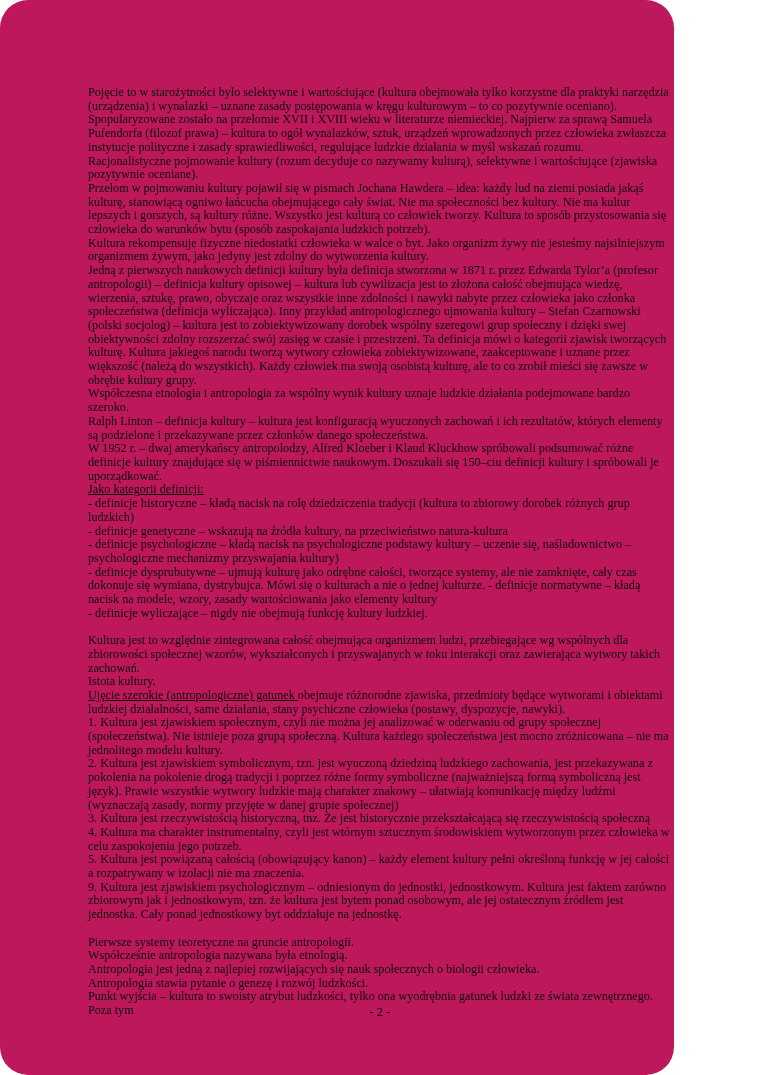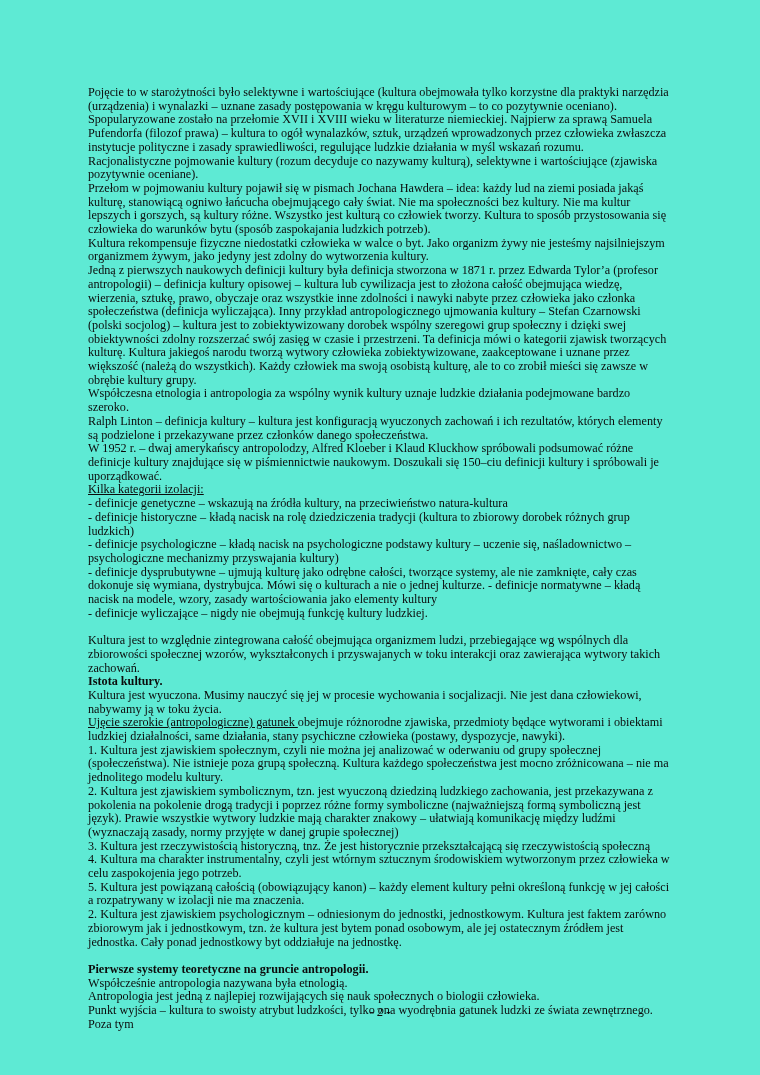--- a/index.html
+++ b/index.html
@@ -2,45 +2,46 @@
 <html lang="pl"><head>
 <meta charset="utf-8">
 <style>
   html, body {
     margin: 0;
     padding: 0;
     background: #ffffff;
   }
   .page {
     position: relative;
-    width: 760px;
+    width: 674px;
     height: 1075px;
-    background: #5eead4;
+    background: #be185d;
     color: #000000;
     overflow: hidden;
+    border-radius: 28px;
   }
   .text-column {
     position: absolute;
     left: 88px;
     top: 86px;
     width: 586px;
     font-family: "Liberation Serif", "DejaVu Serif", serif;
     font-size: 12.2px;
     line-height: 13.7px;
     text-align: left;
     color: #0b0b0b;
   }
   p.para {
     margin: 0;
     padding: 0;
   }
   .blank {
     height: 13.7px;
   }
-  .b { font-weight: bold; }
+  .b { font-weight: normal; }
   .u { text-decoration: underline; }
   .footer {
     position: absolute;
     top: 1005px;
     left: 0;
     width: 760px;
     text-align: center;
     font-family: "Liberation Serif", "DejaVu Serif", serif;
     font-size: 12.5px;
     color: #0b0b0b;
@@ -53,37 +54,37 @@
   <div class="text-column">
     <p class="para">Pojęcie to w starożytności było selektywne i wartościujące (kultura obejmowała tylko korzystne dla praktyki narzędzia (urządzenia) i wynalazki – uznane zasady postępowania w kręgu kulturowym – to co pozytywnie oceniano).</p>
     <p class="para">Spopularyzowane zostało na przełomie XVII i XVIII wieku w literaturze niemieckiej. Najpierw za sprawą Samuela Pufendorfa (filozof prawa) – kultura to ogół wynalazków, sztuk, urządzeń wprowadzonych przez człowieka zwłaszcza instytucje polityczne i zasady sprawiedliwości, regulujące ludzkie działania w myśl wskazań rozumu.</p>
     <p class="para">Racjonalistyczne pojmowanie kultury (rozum decyduje co nazywamy kulturą), selektywne i wartościujące (zjawiska pozytywnie oceniane).</p>
     <p class="para">Przełom w pojmowaniu kultury pojawił się w pismach Jochana Hawdera – idea: każdy lud na ziemi posiada jakąś kulturę, stanowiącą ogniwo łańcucha obejmującego cały świat. Nie ma społeczności bez kultury. Nie ma kultur lepszych i gorszych, są kultury różne. Wszystko jest kulturą co człowiek tworzy. Kultura to sposób przystosowania się człowieka do warunków bytu (sposób zaspokajania ludzkich potrzeb).</p>
     <p class="para">Kultura rekompensuje fizyczne niedostatki człowieka w walce o byt. Jako organizm żywy nie jesteśmy najsilniejszym organizmem żywym, jako jedyny jest zdolny do wytworzenia kultury.</p>
     <p class="para">Jedną z pierwszych naukowych definicji kultury była definicja stworzona w 1871 r. przez Edwarda Tylor’a (profesor antropologii) – definicja kultury opisowej – kultura lub cywilizacja jest to złożona całość obejmująca wiedzę, wierzenia, sztukę, prawo, obyczaje oraz wszystkie inne zdolności i nawyki nabyte przez człowieka jako członka społeczeństwa (definicja wyliczająca). Inny przykład antropologicznego ujmowania kultury – Stefan Czarnowski (polski socjolog) – kultura jest to zobiektywizowany dorobek wspólny szeregowi grup społeczny i dzięki swej obiektywności zdolny rozszerzać swój zasięg w czasie i przestrzeni. Ta definicja mówi o kategorii zjawisk tworzących kulturę. Kultura jakiegoś narodu tworzą wytwory człowieka zobiektywizowane, zaakceptowane i uznane przez większość (należą do wszystkich). Każdy człowiek ma swoją osobistą kulturę, ale to co zrobił mieści się zawsze w obrębie kultury grupy.</p>
     <p class="para">Współczesna etnologia i antropologia za wspólny wynik kultury uznaje ludzkie działania podejmowane bardzo szeroko.</p>
     <p class="para">Ralph Linton – definicja kultury – kultura jest konfiguracją wyuczonych zachowań i ich rezultatów, których elementy są podzielone i przekazywane przez członków danego społeczeństwa.</p>
     <p class="para">W 1952 r. – dwaj amerykańscy antropolodzy, Alfred Kloeber i Klaud Kluckhow spróbowali podsumować różne definicje kultury znajdujące się w piśmiennictwie naukowym. Doszukali się 150–ciu definicji kultury i spróbowali je uporządkować.</p>
-    <p class="para u">Kilka kategorii izolacji:</p>
+    <p class="para u">Jako kategorii definicji:</p>
+    <p class="para">- definicje historyczne – kładą nacisk na rolę dziedziczenia tradycji (kultura to zbiorowy dorobek różnych grup ludzkich)</p>
     <p class="para">- definicje genetyczne – wskazują na źródła kultury, na przeciwieństwo natura-kultura</p>
-    <p class="para">- definicje historyczne – kładą nacisk na rolę dziedziczenia tradycji (kultura to zbiorowy dorobek różnych grup ludzkich)</p>
     <p class="para">- definicje psychologiczne – kładą nacisk na psychologiczne podstawy kultury – uczenie się, naśladownictwo – psychologiczne mechanizmy przyswajania kultury)</p>
     <p class="para">- definicje dysprubutywne – ujmują kulturę jako odrębne całości, tworzące systemy, ale nie zamknięte, cały czas dokonuje się wymiana, dystrybujca. Mówi się o kulturach a nie o jednej kulturze.  - definicje normatywne – kładą nacisk na modele, wzory, zasady wartościowania jako elementy kultury</p>
     <p class="para">- definicje wyliczające – nigdy nie obejmują funkcję kultury ludzkiej.</p>
     <div class="blank"></div>
     <p class="para">Kultura jest to względnie zintegrowana całość obejmująca organizmem ludzi, przebiegające wg wspólnych dla zbiorowości społecznej wzorów, wykształconych i przyswajanych w toku interakcji oraz zawierająca wytwory takich zachowań.</p>
     <p class="para b">Istota kultury.</p>
-    <p class="para">Kultura jest wyuczona. Musimy nauczyć się jej w procesie wychowania i socjalizacji. Nie jest dana człowiekowi, nabywamy ją w toku życia.</p>
     <p class="para"><span class="u">Ujęcie szerokie (antropologiczne) gatunek </span><span>obejmuje różnorodne zjawiska, przedmioty będące wytworami i obiektami ludzkiej działalności, same działania, stany psychiczne człowieka (postawy, dyspozycje, nawyki).</span></p>
     <p class="para">1. Kultura jest zjawiskiem społecznym, czyli nie można jej analizować w oderwaniu od grupy społecznej (społeczeństwa). Nie istnieje poza grupą społeczną. Kultura każdego społeczeństwa jest mocno zróżnicowana – nie ma jednolitego modelu kultury.</p>
     <p class="para">2. Kultura jest zjawiskiem symbolicznym, tzn. jest wyuczoną dziedziną ludzkiego zachowania, jest przekazywana z pokolenia na pokolenie drogą tradycji i poprzez różne formy symboliczne (najważniejszą formą symboliczną jest język). Prawie wszystkie wytwory ludzkie mają charakter znakowy – ułatwiają komunikację między ludźmi (wyznaczają zasady, normy przyjęte w danej grupie społecznej)</p>
     <p class="para">3. Kultura jest rzeczywistością historyczną, tnz. Że jest historycznie przekształcającą się rzeczywistością społeczną</p>
     <p class="para">4. Kultura ma charakter instrumentalny, czyli jest wtórnym sztucznym środowiskiem wytworzonym przez człowieka w celu zaspokojenia jego potrzeb.</p>
     <p class="para">5. Kultura jest powiązaną całością (obowiązujący kanon) – każdy element kultury pełni określoną funkcję w jej całości a rozpatrywany w izolacji nie ma znaczenia.</p>
-    <p class="para">2. Kultura jest zjawiskiem psychologicznym – odniesionym do jednostki, jednostkowym. Kultura jest faktem zarówno zbiorowym jak i jednostkowym, tzn. że kultura jest bytem ponad osobowym, ale jej ostatecznym źródłem jest jednostka. Cały ponad jednostkowy byt oddziałuje na jednostkę.</p>
+    <p class="para">9. Kultura jest zjawiskiem psychologicznym – odniesionym do jednostki, jednostkowym. Kultura jest faktem zarówno zbiorowym jak i jednostkowym, tzn. że kultura jest bytem ponad osobowym, ale jej ostatecznym źródłem jest jednostka. Cały ponad jednostkowy byt oddziałuje na jednostkę.</p>
     <div class="blank"></div>
     <p class="para b">Pierwsze systemy teoretyczne na gruncie antropologii.</p>
     <p class="para">Współcześnie antropologia nazywana była etnologią.</p>
     <p class="para">Antropologia jest jedną z najlepiej rozwijających się nauk społecznych o biologii człowieka.</p>
+    <p class="para">Antropologia stawia pytanie o genezę i rozwój ludzkości.</p>
     <p class="para">Punkt wyjścia – kultura to swoisty atrybut ludzkości, tylko ona wyodrębnia gatunek ludzki ze świata zewnętrznego. Poza tym</p>
   </div>
   <div class="footer">- 2 -</div>
 </div>
 
 </body></html>

